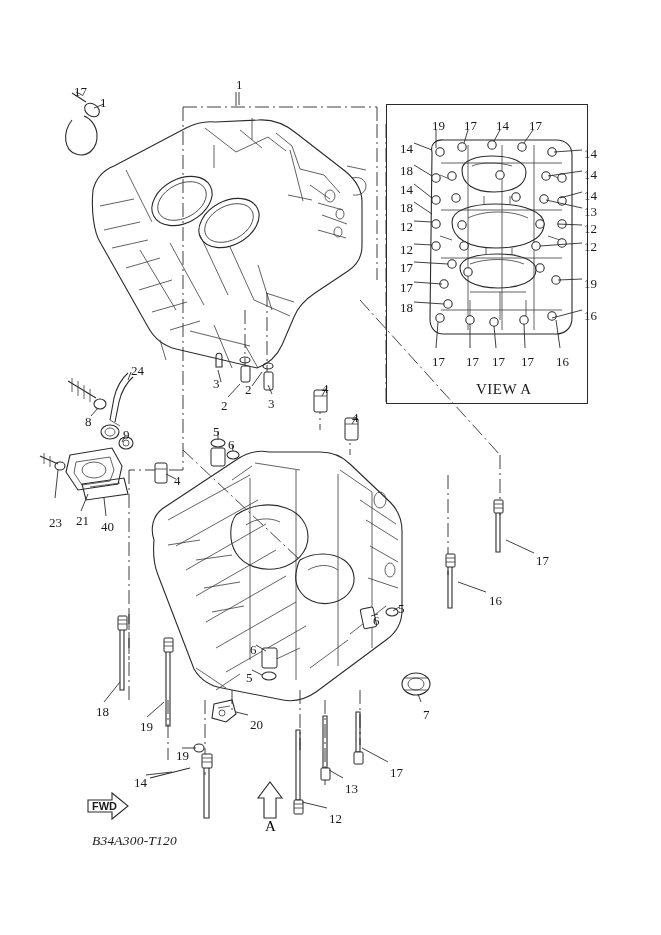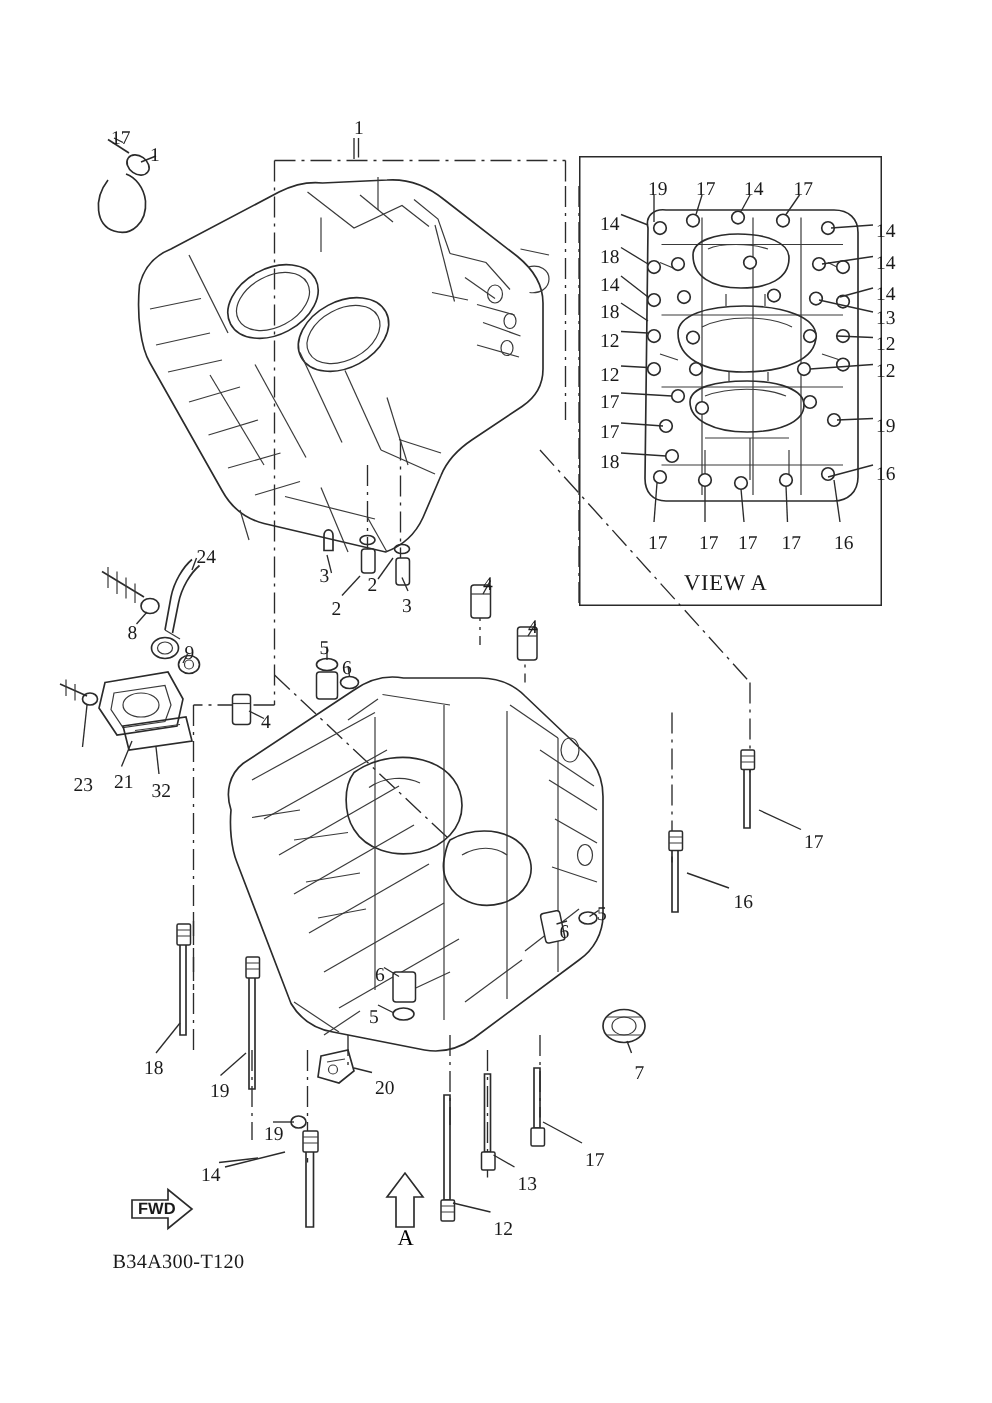--- a/index.html
+++ b/index.html
@@ -32,20 +32,21 @@
     font-size: 13.5px;
     letter-spacing: 0.2px;
     color: #1a1a1a;
   }
   .viewa-title {
     position: absolute;
     font-family: "Liberation Serif", serif;
     font-size: 15px;
     color: #1a1a1a;
     letter-spacing: 0.5px;
+    margin-left: 20px;
   }
   .fwd-text {
     position: absolute;
     font-family: "Liberation Sans", sans-serif;
     font-size: 11px;
     font-weight: bold;
     color: #1a1a1a;
   }
   .viewa-box {
     position: absolute;
@@ -449,21 +450,21 @@
       <div class="lbl" style="left: 245px; top: 383px;">2</div>
       <div class="lbl" style="left: 322px; top: 382px;">4</div>
       <div class="lbl" style="left: 352px; top: 411px;">4</div>
       <div class="lbl" style="left: 131px; top: 364px;">24</div>
       <div class="lbl" style="left: 85px; top: 415px;">8</div>
       <div class="lbl" style="left: 123px; top: 428px;">9</div>
       <div class="lbl" style="left: 213px; top: 425px;">5</div>
       <div class="lbl" style="left: 228px; top: 438px;">6</div>
       <div class="lbl" style="left: 49px; top: 516px;">23</div>
       <div class="lbl" style="left: 76px; top: 514px;">21</div>
-      <div class="lbl" style="left: 101px; top: 520px;">32</div>
+      <div class="lbl" style="left: 101px; top: 520px;">40</div>
       <div class="lbl" style="left: 174px; top: 474px;">4</div>
       <div class="lbl" style="left: 536px; top: 554px;">17</div>
       <div class="lbl" style="left: 489px; top: 594px;">16</div>
       <div class="lbl" style="left: 398px; top: 602px;">5</div>
       <div class="lbl" style="left: 373px; top: 614px;">6</div>
       <div class="lbl" style="left: 250px; top: 643px;">6</div>
       <div class="lbl" style="left: 246px; top: 671px;">5</div>
       <div class="lbl" style="left: 96px; top: 705px;">18</div>
       <div class="lbl" style="left: 140px; top: 720px;">19</div>
       <div class="lbl" style="left: 250px; top: 718px;">20</div>
@@ -496,15 +497,15 @@
       <div class="lbl" style="left: 584px; top: 309px;">16</div>
       <div class="lbl" style="left: 432px; top: 355px;">17</div>
       <div class="lbl" style="left: 466px; top: 355px;">17</div>
       <div class="lbl" style="left: 492px; top: 355px;">17</div>
       <div class="lbl" style="left: 521px; top: 355px;">17</div>
       <div class="lbl" style="left: 556px; top: 355px;">16</div>
     </div>
 
   <div class="fwd-text" style="left:92px; top:800px;text-align:right;">FWD</div>
   <div class="arrowA" style="left:265px; top:818px;">A</div>
-  <div class="partcode" style="left:75px; top:833px;">B34A300-T120</div>
+  <div class="partcode" style="left:92px; top:833px;font-style:italic;">B34A300-T120</div>
 
 </div>
 
 </body></html>

